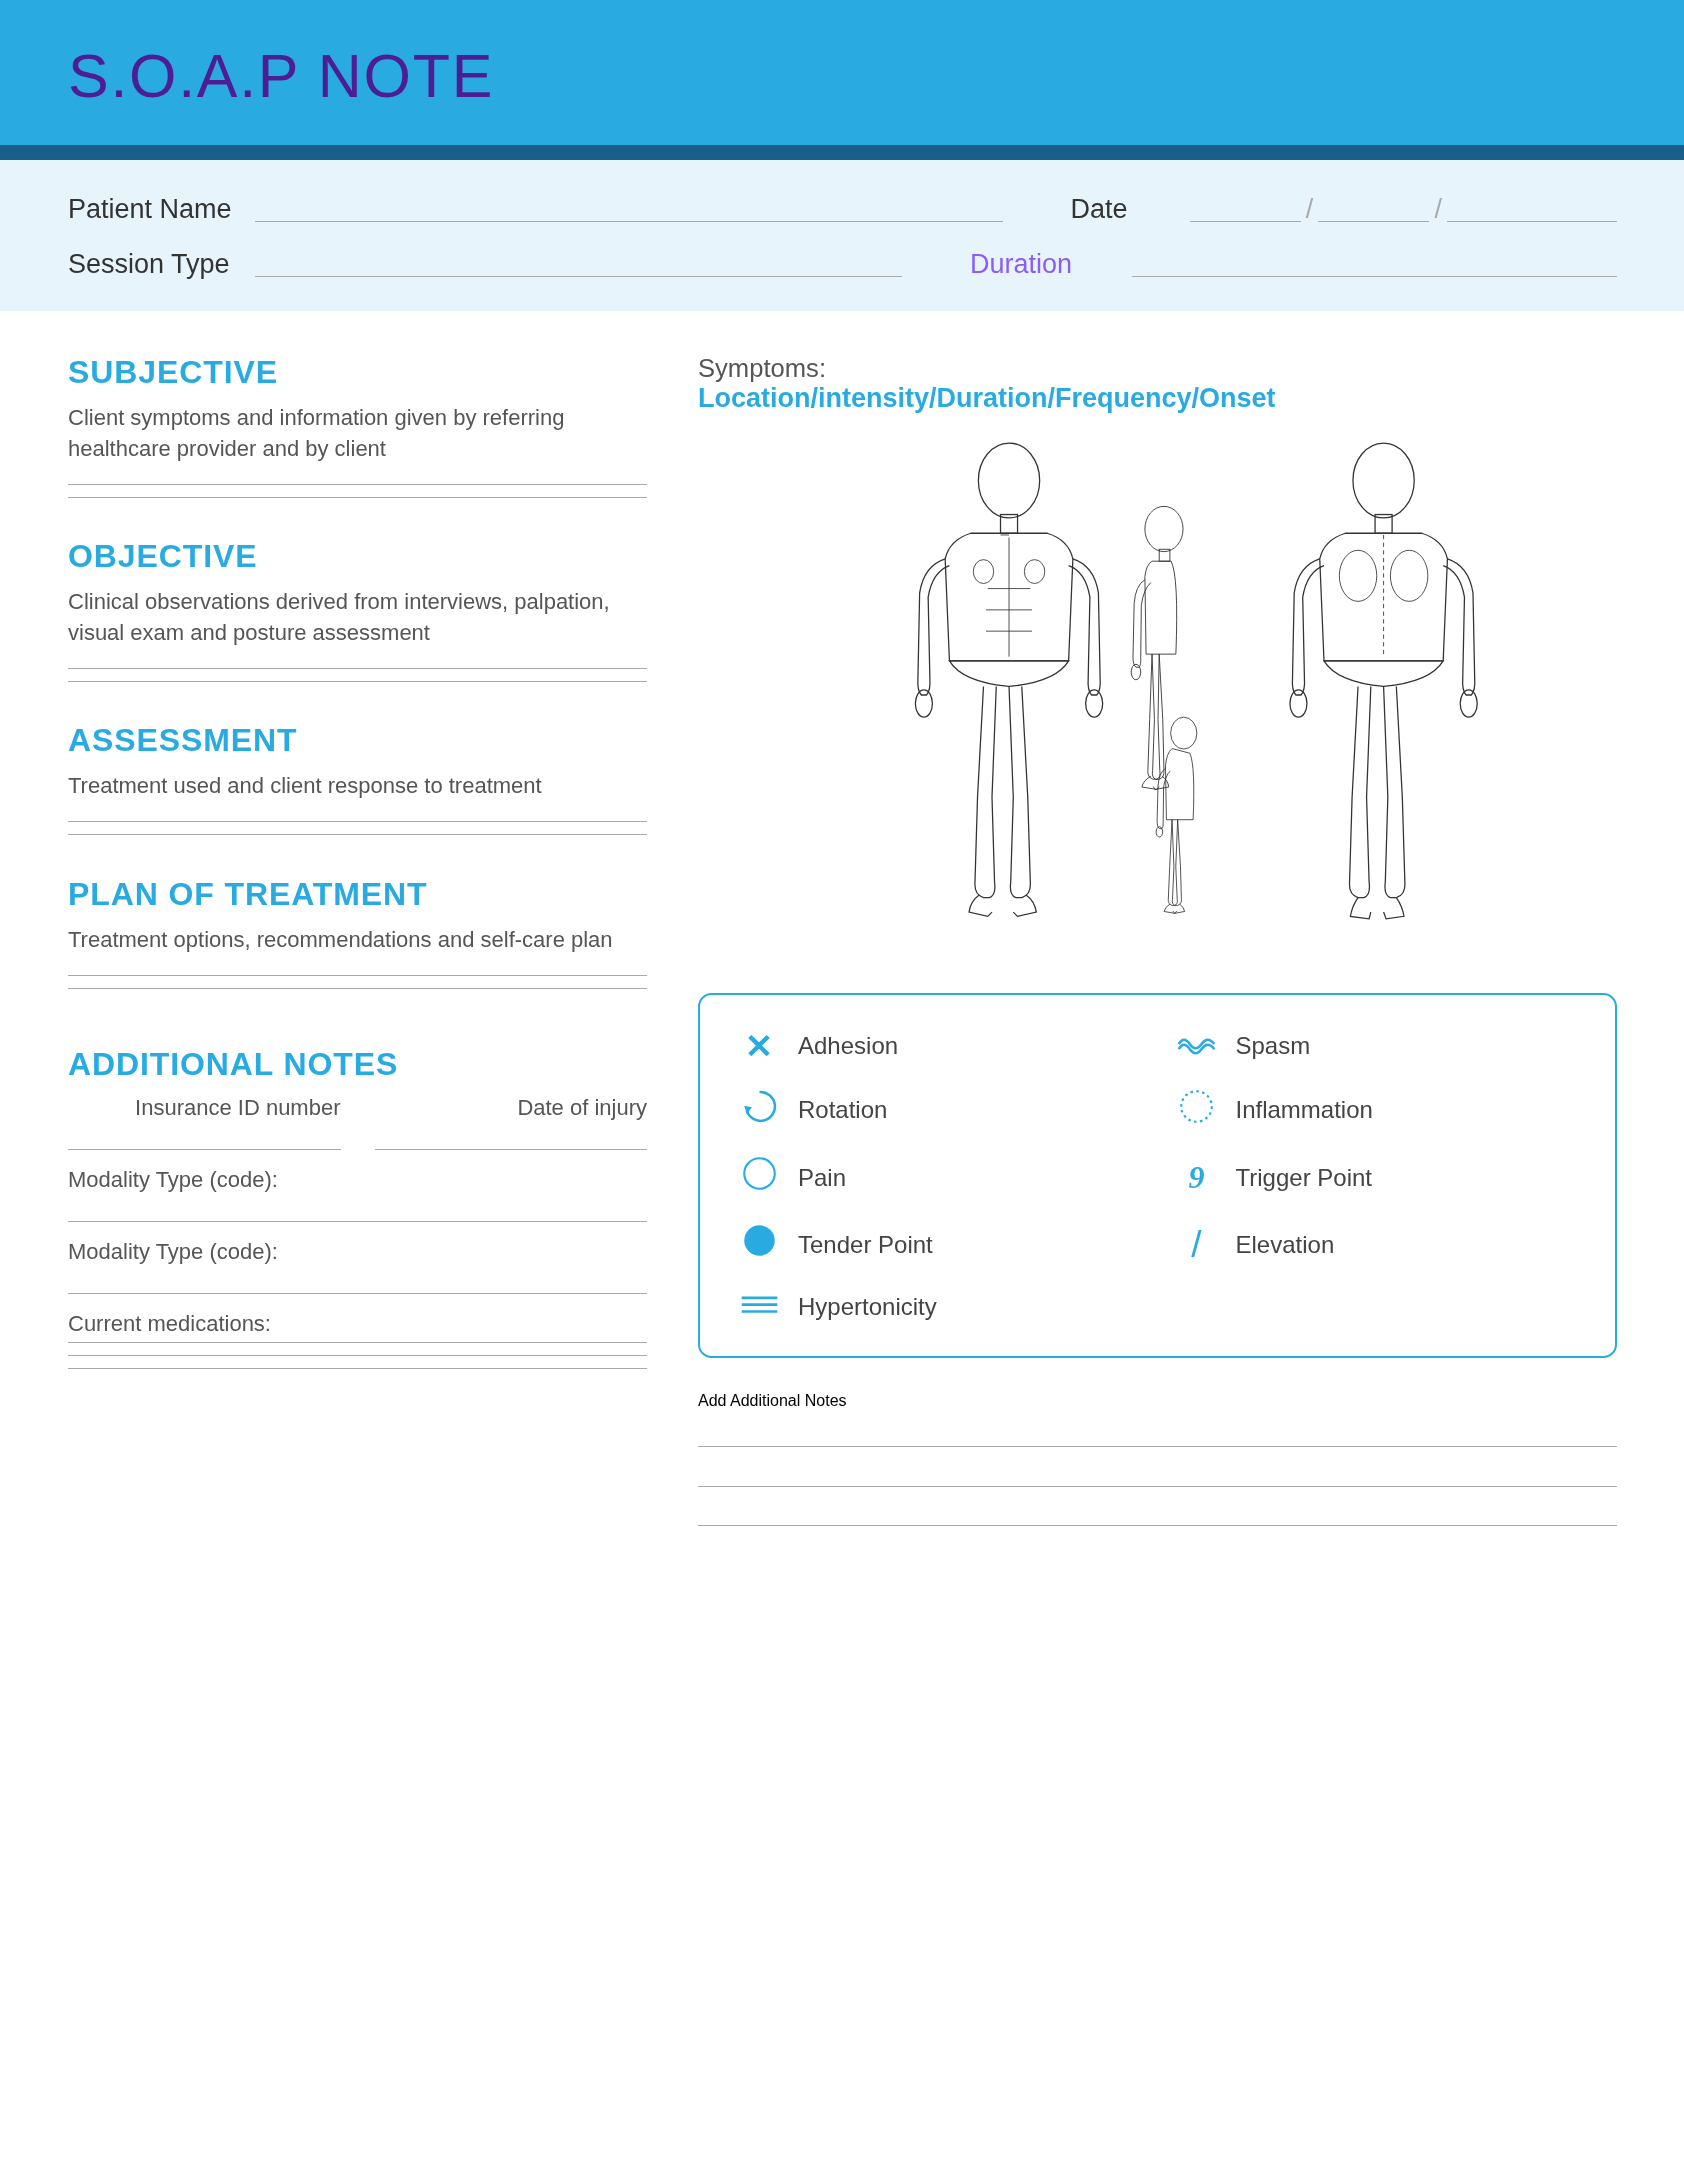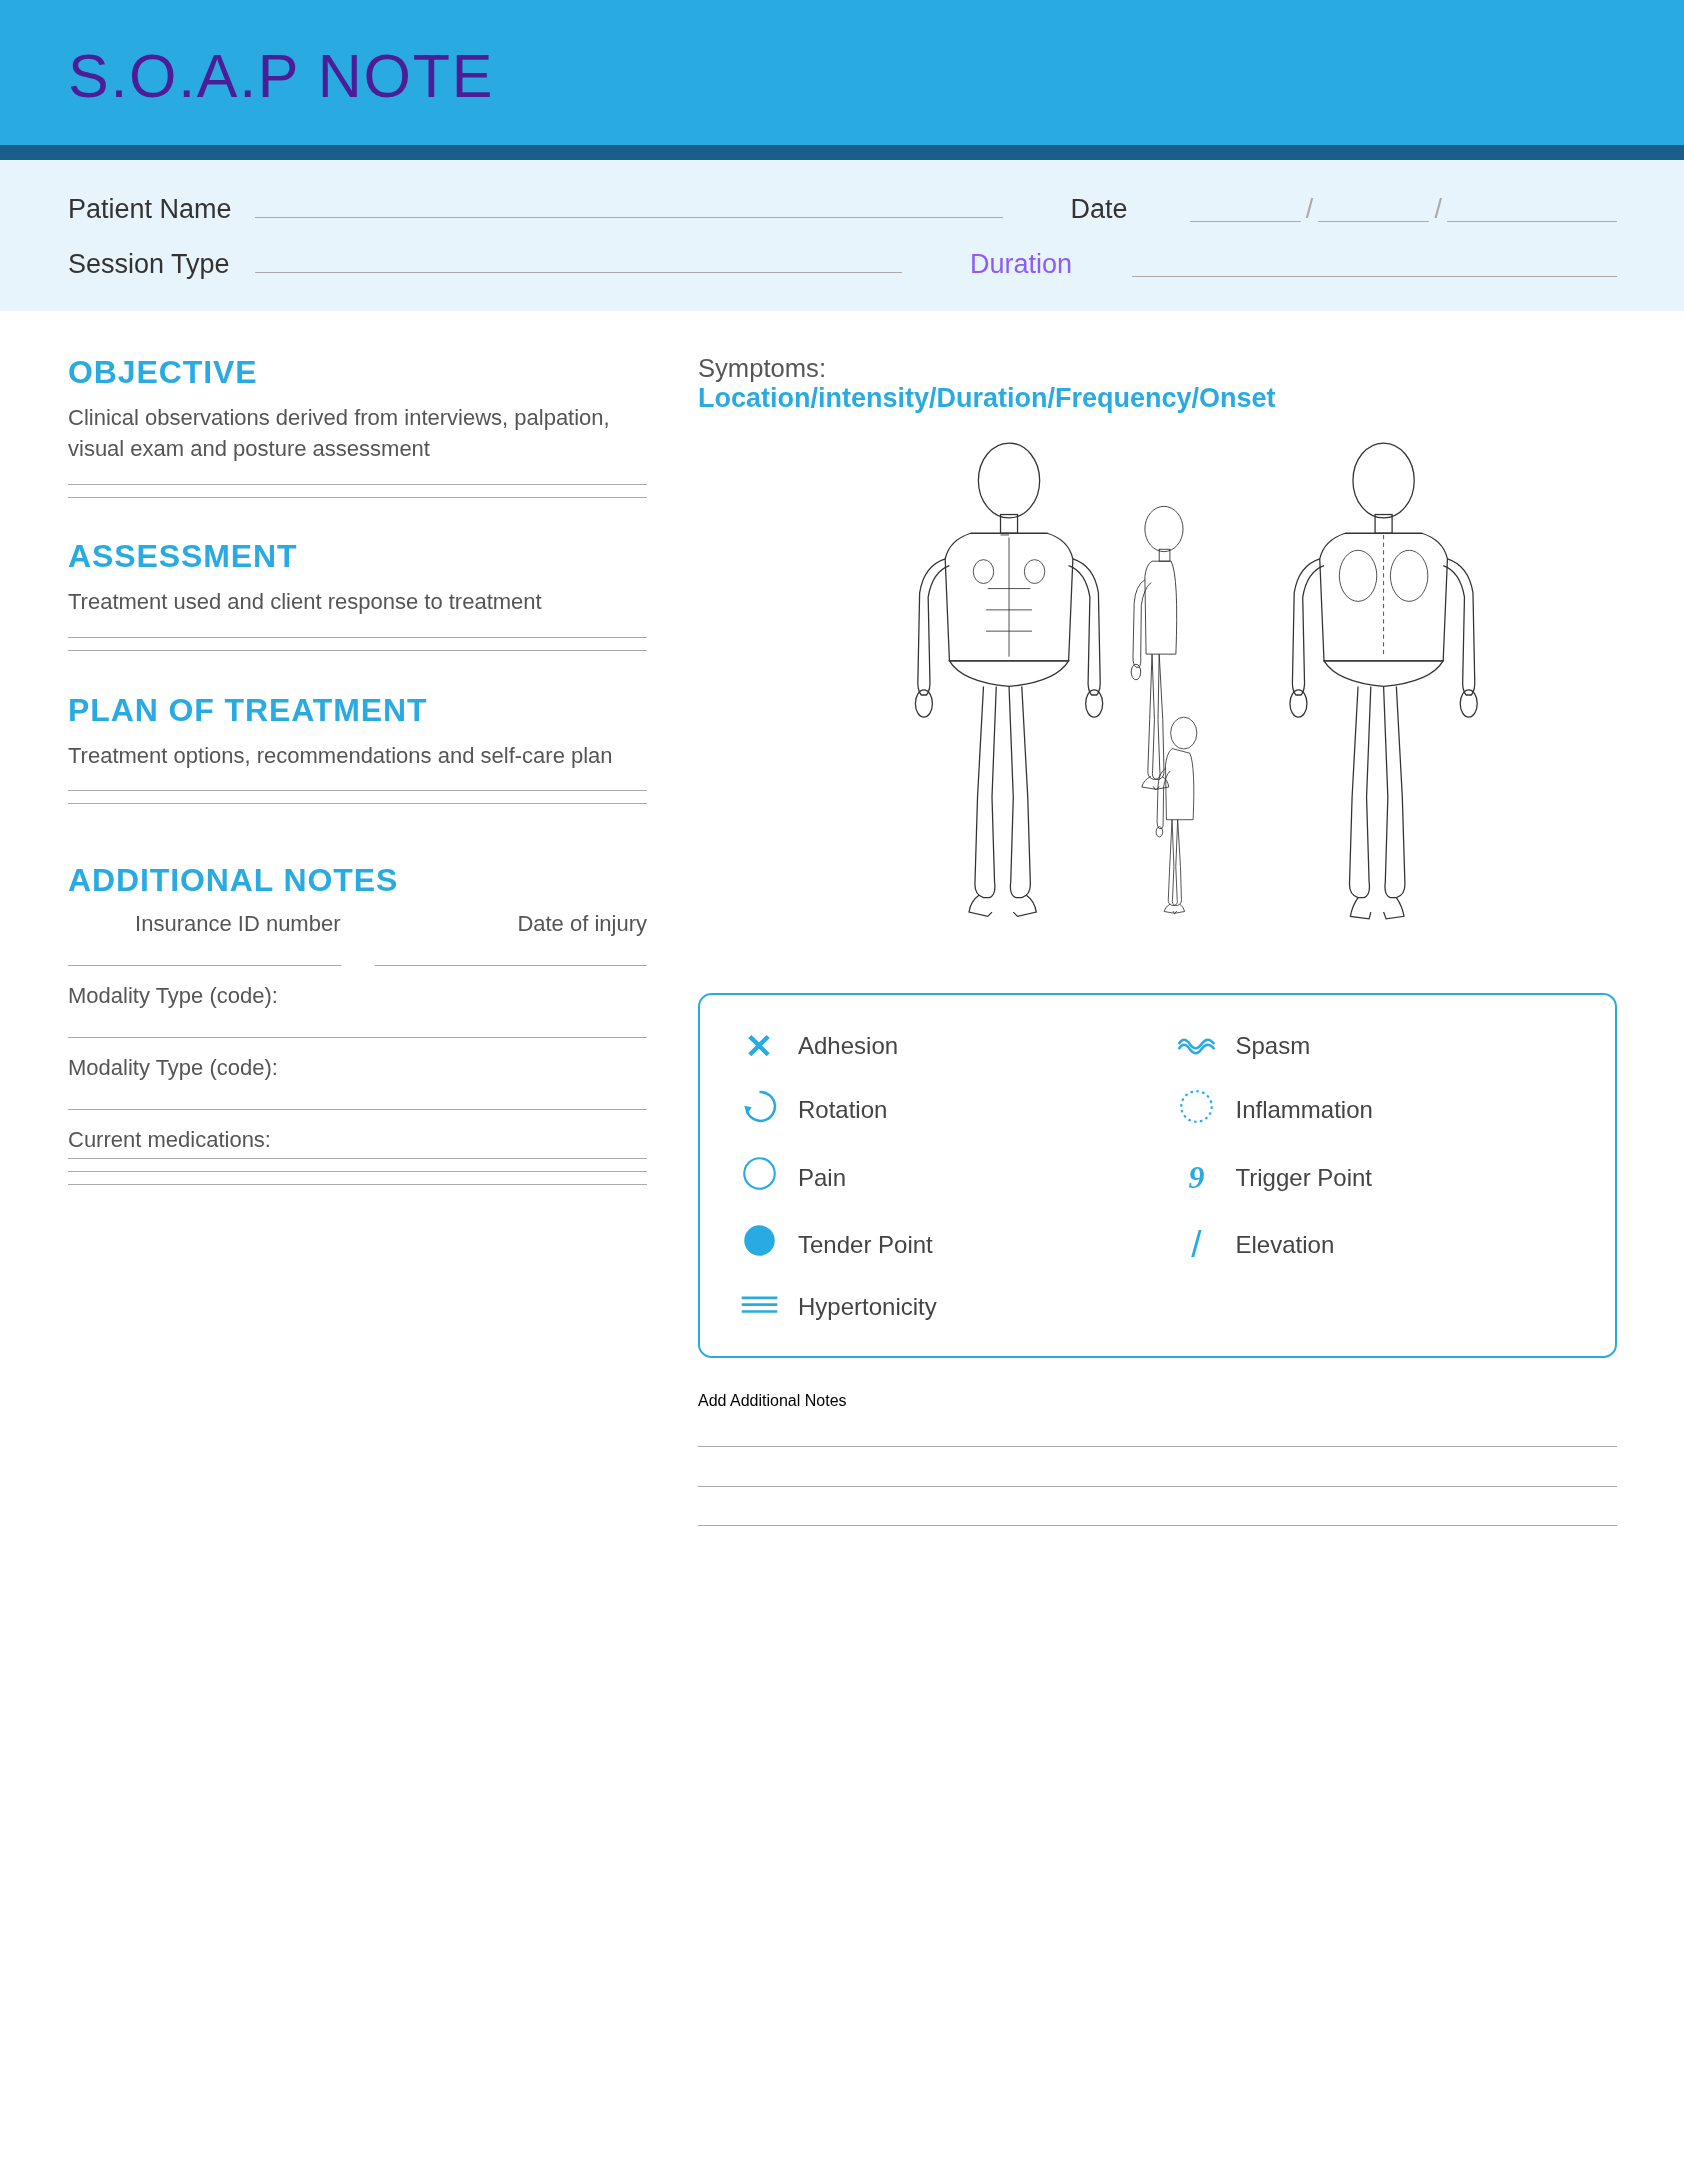--- a/index.html
+++ b/index.html
@@ -30,21 +30,21 @@
     
     .patient-info-bar {
       background: #e8f4fb;
       padding: 34px 68px 31px 68px;
       display: flex;
       flex-direction: column;
       gap: 24px;
     }
     .patient-info-row {
       display: flex;
-      align-items: flex-start;
+      align-items: center;
       gap: 0;
     }
     .info-label {
       font-size: 27px;
       color: #333;
       min-width: 187px;
     }
     .info-line {
       border-bottom: 1.7px solid #aaa;
       flex: 1;
@@ -278,20 +278,26 @@
       <span class="duration-label">Duration</span>
       <div class="duration-line"></div>
     </div>
   </div>
 </div>
 
 <div class="main-content">
 
   <div class="left-col">
 
+    <div class="soap-section">
+      <div class="section-heading">SUBJECTIVE</div>
+      <div class="section-desc">Client symptoms and information given by referring healthcare provider and by client</div>
+      <div class="section-line"></div>
+      <div class="section-line-2"></div>
+    </div>
 
     <div class="soap-section">
       <div class="section-heading">OBJECTIVE</div>
       <div class="section-desc">Clinical observations derived from interviews, palpation, visual exam and posture assessment</div>
       <div class="section-line"></div>
       <div class="section-line-2"></div>
     </div>
 
     <div class="soap-section">
       <div class="section-heading">ASSESSMENT</div>

